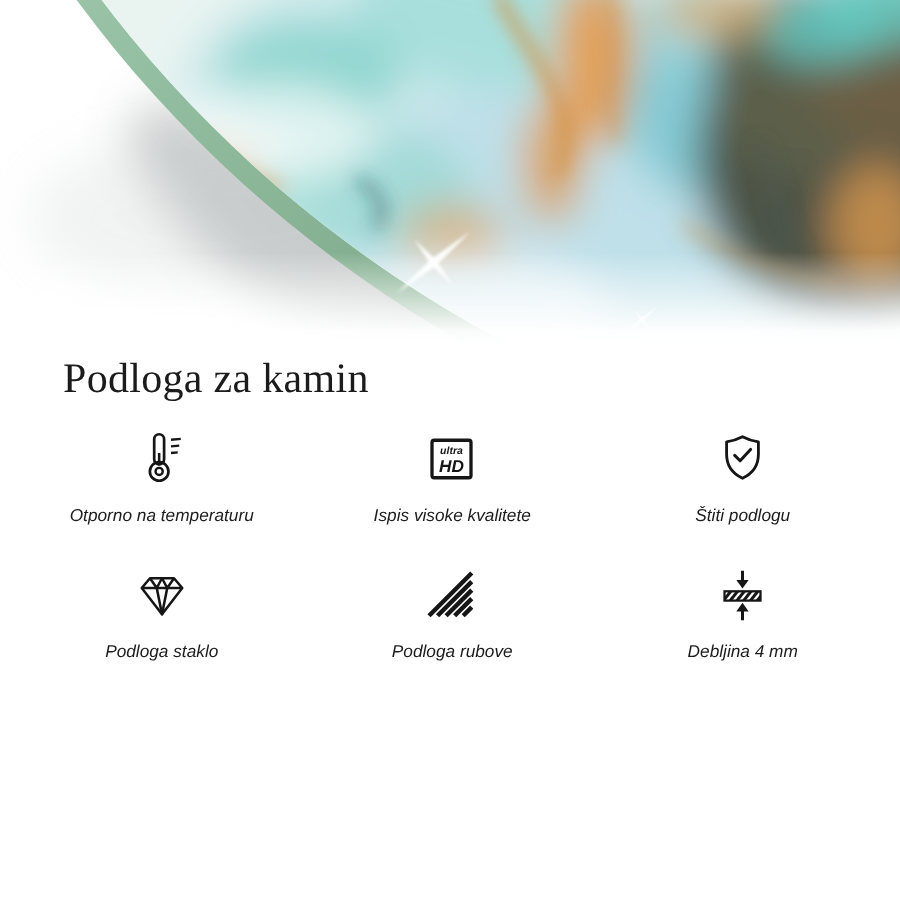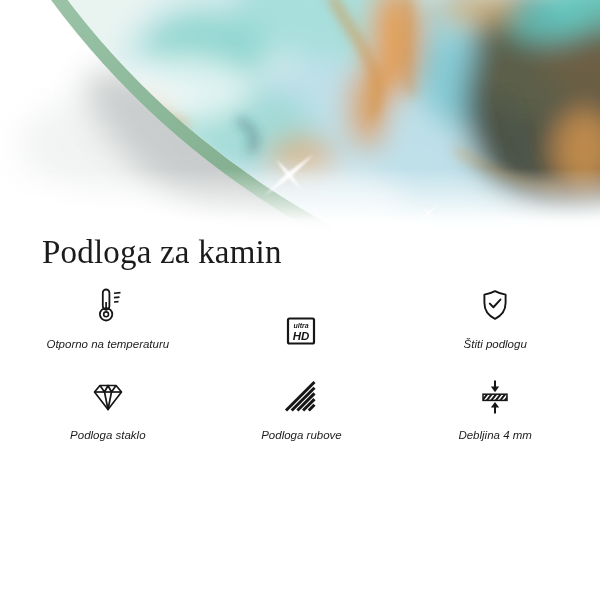--- a/index.html
+++ b/index.html
@@ -6,21 +6,21 @@
   body{
     width:600px;height:600px;overflow:hidden;background:#ffffff;
     font-family:"Liberation Sans", sans-serif;color:#1c1c1c;
   }
   .hero{position:relative;width:600px;height:230px;overflow:hidden;background:#ffffff;}
   .hero svg{display:block;}
   .content{padding:0 42px;}
   h1{
     margin:6px 0 0 0;
     font-family:"Liberation Serif", serif;
-    font-weight:400;font-size:33px;line-height:33px;color:#1b1b1b;letter-spacing:0.2px;
+    font-weight:400;font-size:28px;line-height:33px;color:#1b1b1b;letter-spacing:0.2px;
   }
   h1 .tline{display:block;}
   p.desc{
     margin:13px 0 0 0;
     font-size:13px;line-height:25px;color:#303030;letter-spacing:0.1px;
   }
   .features{
     margin-top:17px;
     padding:0 8px 0 11px;
     display:grid;
@@ -146,20 +146,21 @@
     </svg>
     <div class="flabel">Otporno na temperaturu</div>
   </div>
 
   <div class="feature">
     <svg class="ficon" viewBox="0 0 40 40">
       <rect class="st" x="7" y="7.5" width="26" height="25" rx="1.5" stroke-width="2.2"></rect>
       <text x="20" y="16.8" font-size="7" font-weight="600" text-anchor="middle">ultra</text>
       <text x="20" y="28.5" font-size="11.5" font-weight="800" text-anchor="middle">HD</text>
     </svg>
+    <div class="flabel">Ispis visoke kvalitete</div>
   </div>
 
   <div class="feature">
     <svg class="ficon" viewBox="0 0 40 40">
       <path class="st" d="M20,5.2 C23.2,6.9 26.8,8 30.6,8.6 L30.6,16.8 C30.6,24.6 26.2,29.9 20,32.8 C13.8,29.9 9.4,24.6 9.4,16.8 L9.4,8.6 C13.2,8 16.8,6.9 20,5.2 Z" stroke-width="1.9" stroke-linejoin="round"></path>
       <path class="st" d="M14.8,17.6 L18.4,21.2 L25.4,13.6" stroke-width="2" stroke-linecap="round" stroke-linejoin="round"></path>
     </svg>
     <div class="flabel">Štiti podlogu</div>
   </div>
 

